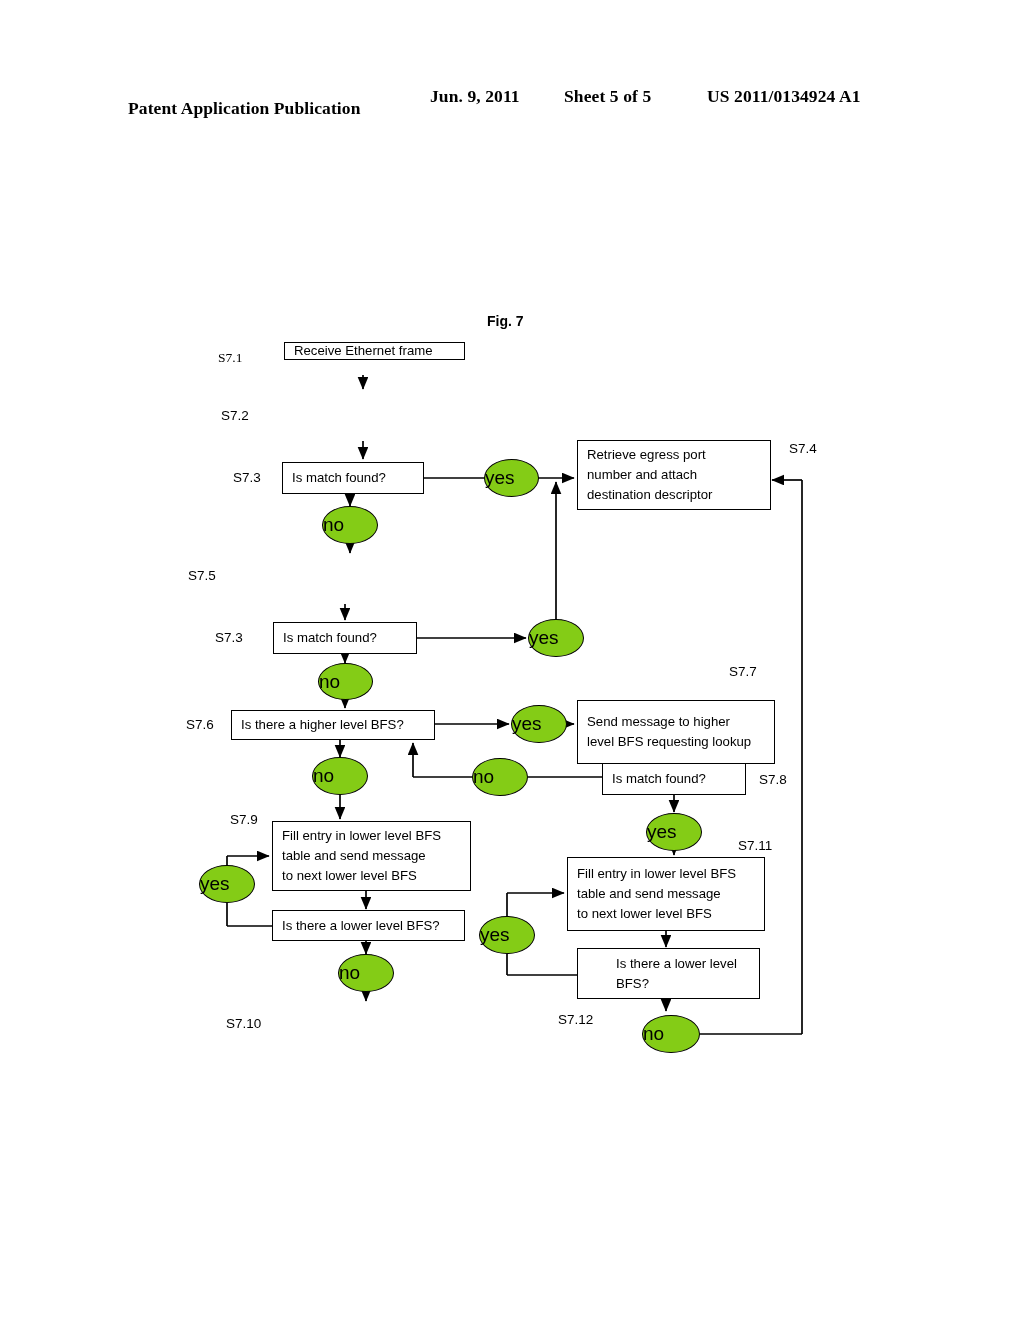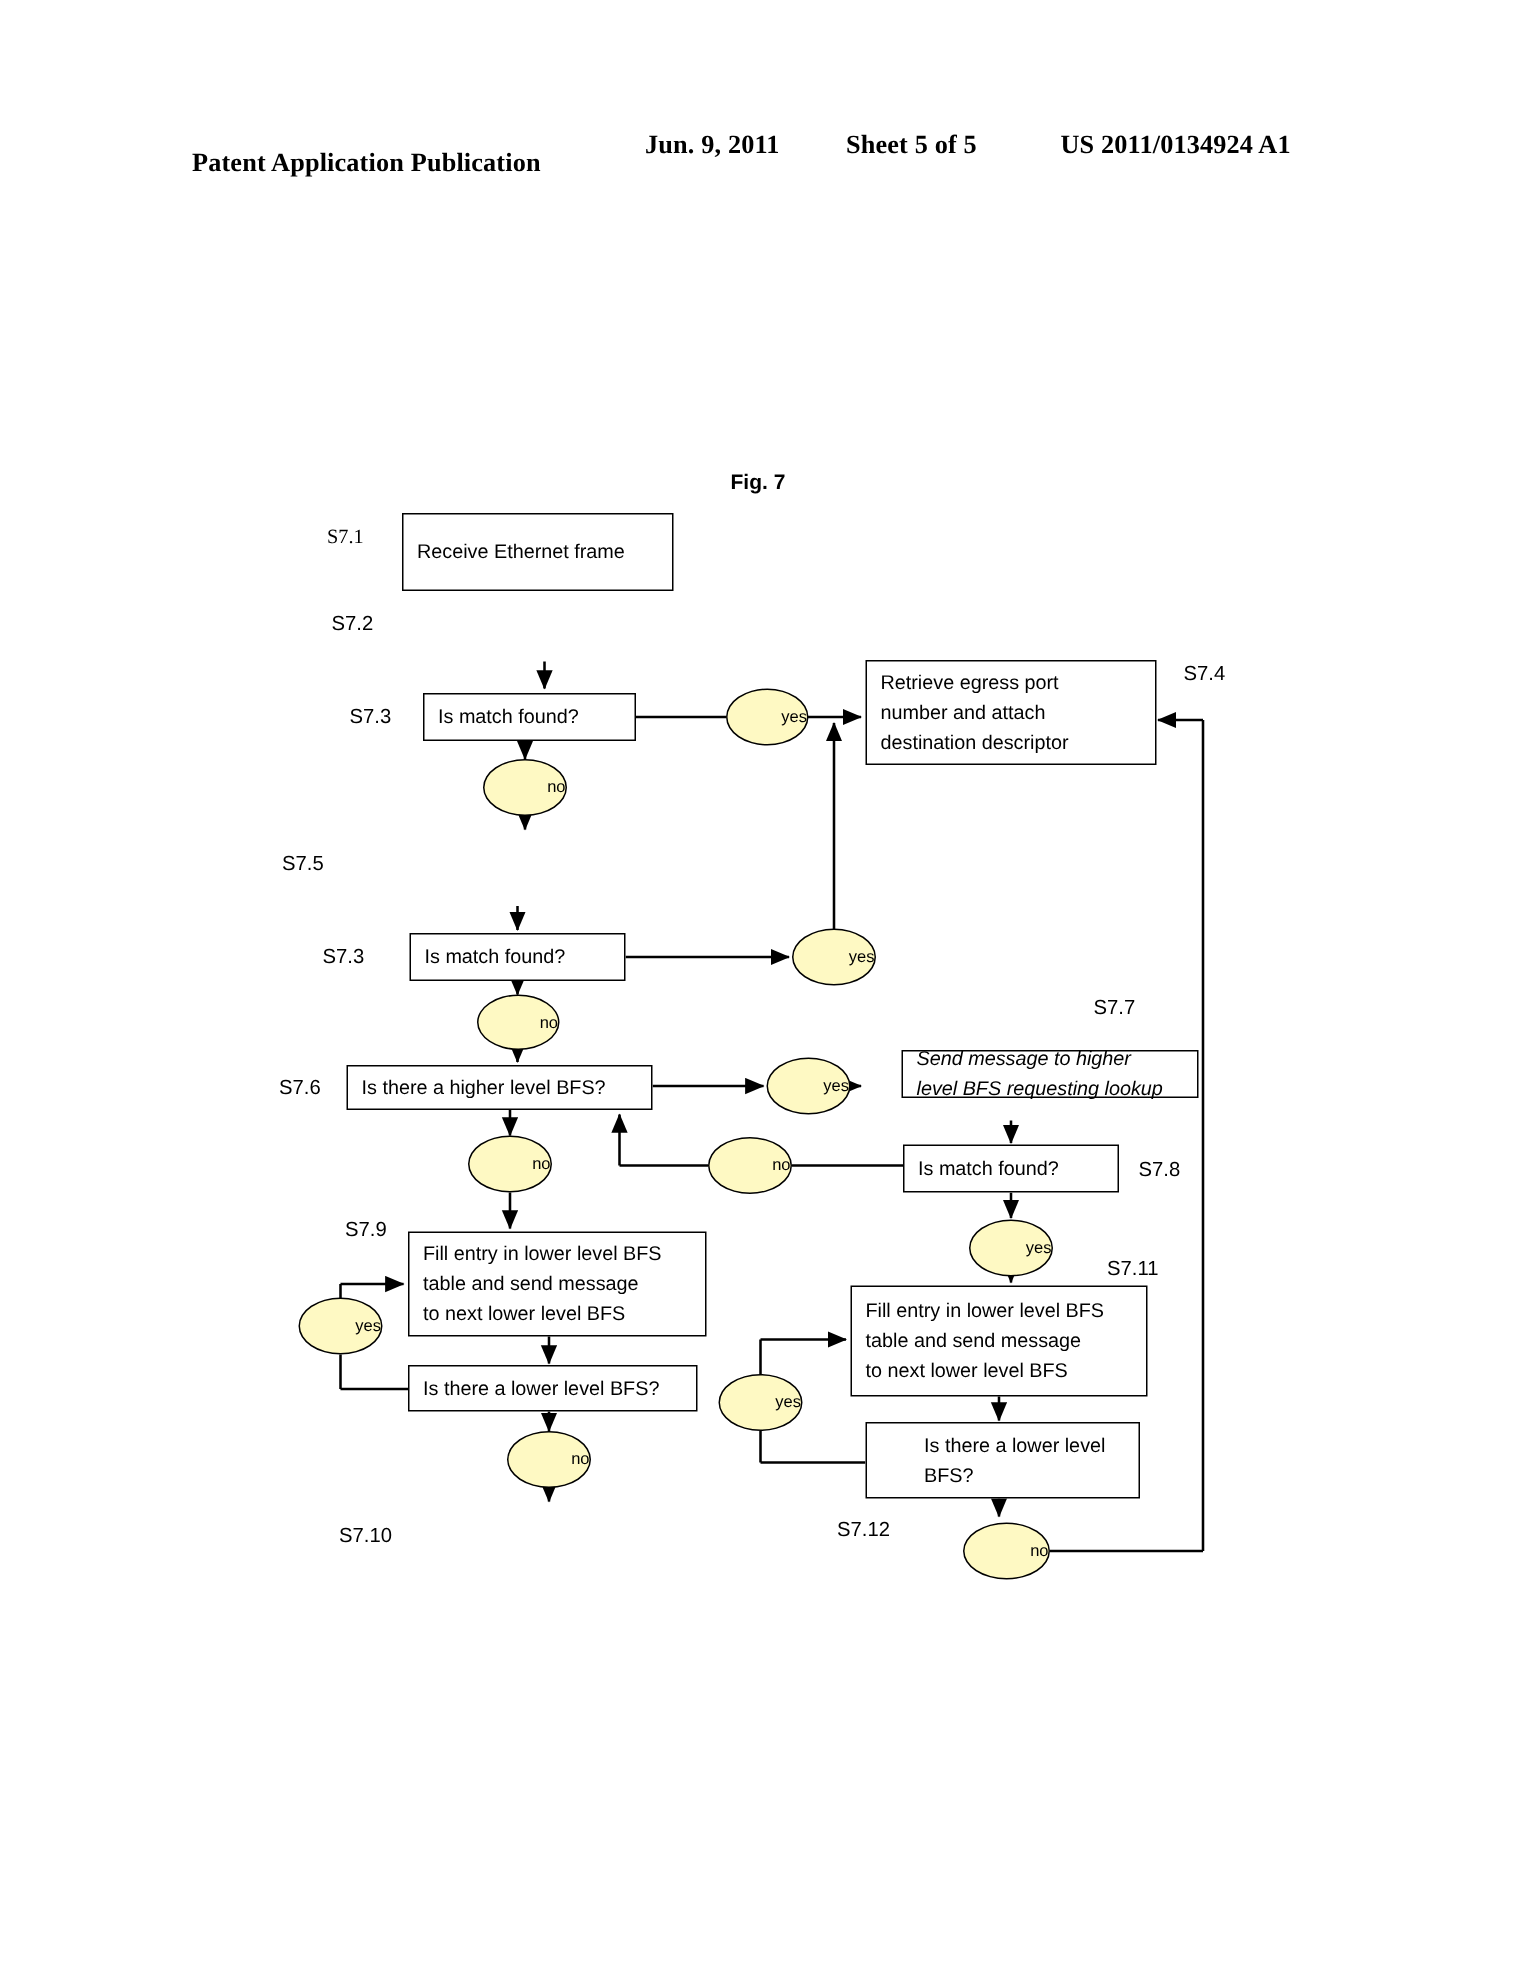--- a/index.html
+++ b/index.html
@@ -73,27 +73,27 @@
     justify-content: center;
     white-space: pre-line;
   }
 
   
   .ellipse {
     position: absolute;
     box-sizing: border-box;
     border: 1.8px solid #000000;
     border-radius: 50%;
-    background: #fef9c3;
-    color: #000000;
-    font-family: "Liberation Sans", sans-serif;
-    font-size: 11px;
+    background: #84cc16;
+    color: #000000;
+    font-family: "Liberation Sans", sans-serif;
+    font-size: 19px;
     display: flex;
     align-items: center;
-    justify-content: flex-end;
+    justify-content: flex-start;
   }
 
   
   .step-label {
     position: absolute;
     font-family: "Liberation Sans", sans-serif;
     font-size: 13.5px;
     color: #000000;
     white-space: nowrap;
   }
@@ -182,21 +182,21 @@
         <line x1="666" y1="998" x2="666" y2="1011" marker-end="url(#arw)"></line>
 
         <line x1="700" y1="1034" x2="802" y2="1034"></line>
         <line x1="802" y1="1034" x2="802" y2="480"></line>
         <line x1="802" y1="480" x2="772" y2="480" marker-end="url(#arw)"></line>
 
       </g>
     </svg>
   </div>
 
-  <div class="node" style="left:268px; top:342px; width:181px; height:52px;">
+  <div class="node" style="left:284px; top:342px; width:181px; height:18px;">
     <span>Receive Ethernet frame</span>
   </div>
 
 
   <div class="node" style="left:282px; top:462px; width:142px; height:32px;">
     <span>Is match found?</span>
   </div>
 
   <div class="node" style="left:577px; top:440px; width:194px; height:70px;">
     <span>Retrieve egress port
@@ -206,21 +206,21 @@
 
 
   <div class="node" style="left:273px; top:622px; width:144px; height:32px;">
     <span>Is match found?</span>
   </div>
 
   <div class="node" style="left:231px; top:710px; width:204px; height:30px;">
     <span>Is there a higher level BFS?</span>
   </div>
 
-  <div class="node" style="left:601px; top:700px; width:198px; height:32px;font-style:italic;">
+  <div class="node" style="left:577px; top:700px; width:198px; height:64px;">
     <span>Send message to higher
 level BFS requesting lookup</span>
   </div>
 
   <div class="node" style="left:602px; top:763px; width:144px; height:32px;">
     <span>Is match found?</span>
   </div>
 
   <div class="node" style="left:272px; top:821px; width:199px; height:70px;">
     <span>Fill entry in lower level BFS

